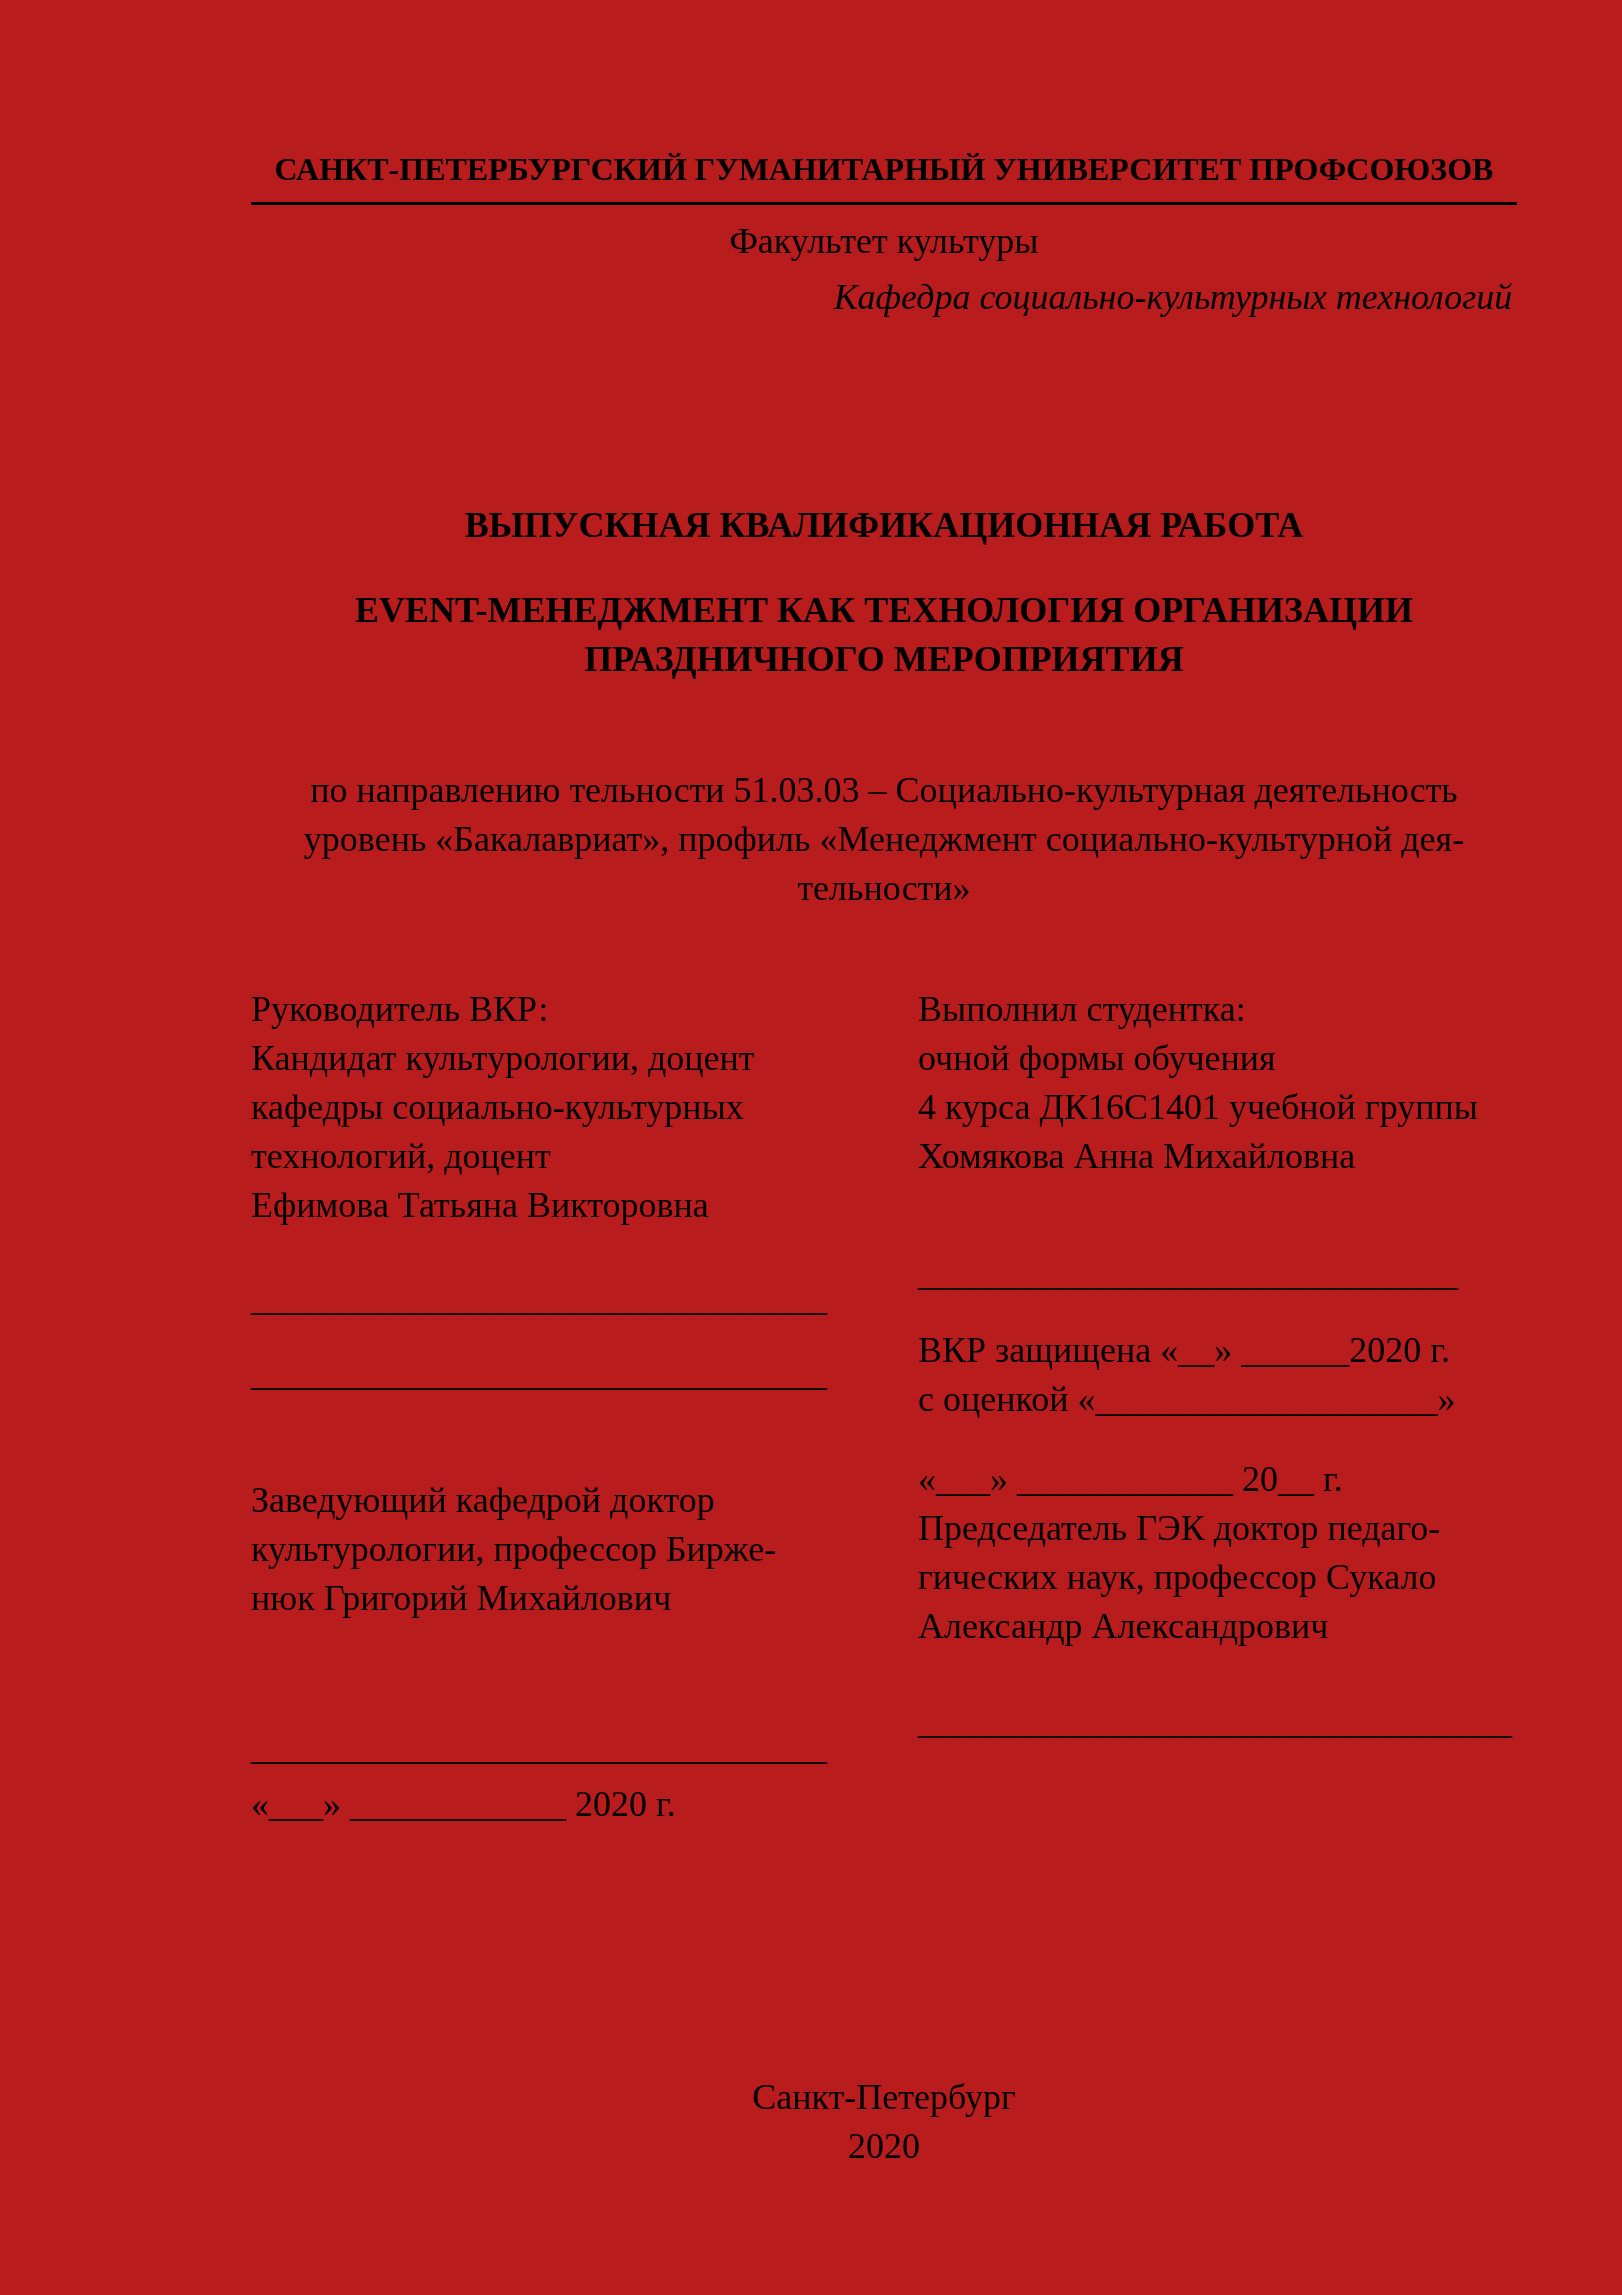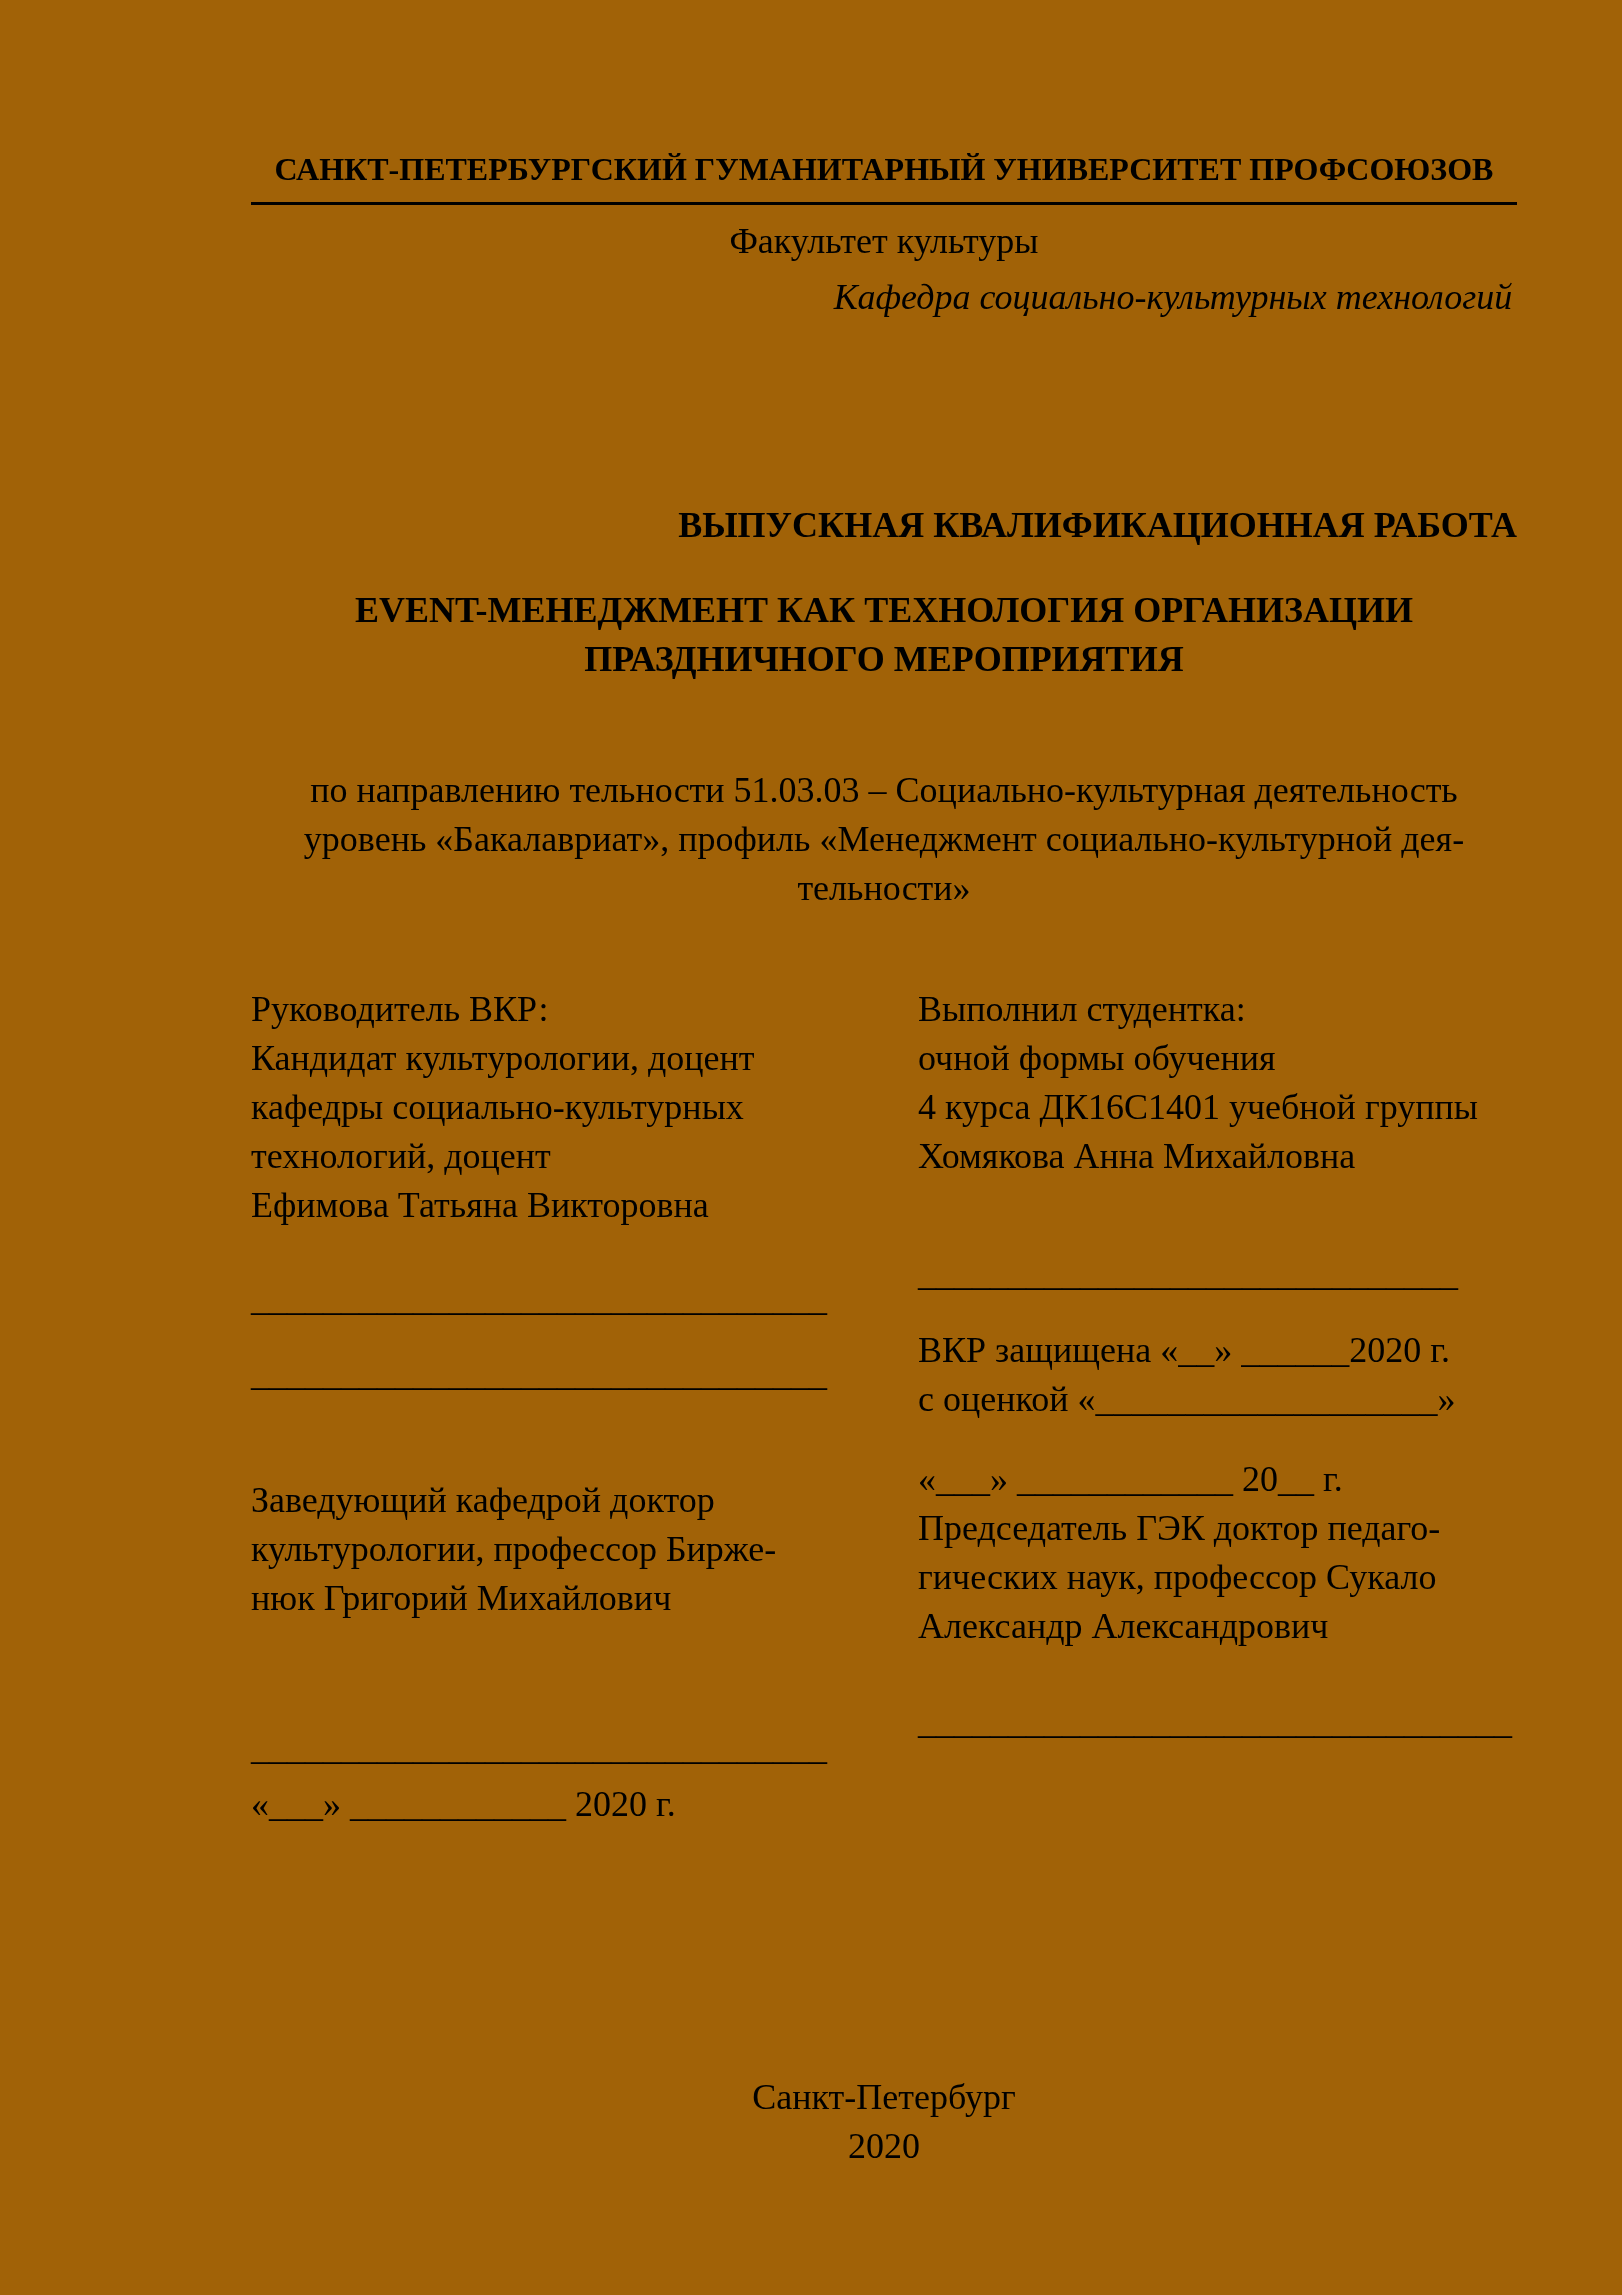--- a/index.html
+++ b/index.html
@@ -1,21 +1,21 @@
 <!DOCTYPE html>
 <html style="font-size:12.6px"><head>
 <meta charset="utf-8">
 <style>
   * { margin: 0; padding: 0; box-sizing: border-box; }
   html, body { background: #ffffff; }
   .page {
     position: relative;
     width: 1623px;
     height: 2295px;
-    background: #a16207;
+    background: #b91c1c;
     color: #000000;
     font-family: "Liberation Serif", "DejaVu Serif", serif;
     font-size: 36px;
     line-height: 49px;
     overflow: hidden;
     padding-left: 10px;
   }
   .content {
     position: absolute;
     left: 251px;
@@ -35,21 +35,21 @@
     margin-top: 12.6px;
   }
   .department {
     text-align: right;
     padding-right: 4.7px;
     margin-top: 6.3px;
     font-style: italic;
   }
   .work-type {
     font-weight: bold;
-    text-align: right;
+    text-align: center;
     margin-top: 179px;
   }
   .thesis {
     font-weight: bold;
     text-align: center;
     margin-top: 36px;
   }
   .program {
     margin-top: 82px;
     text-align: center;

